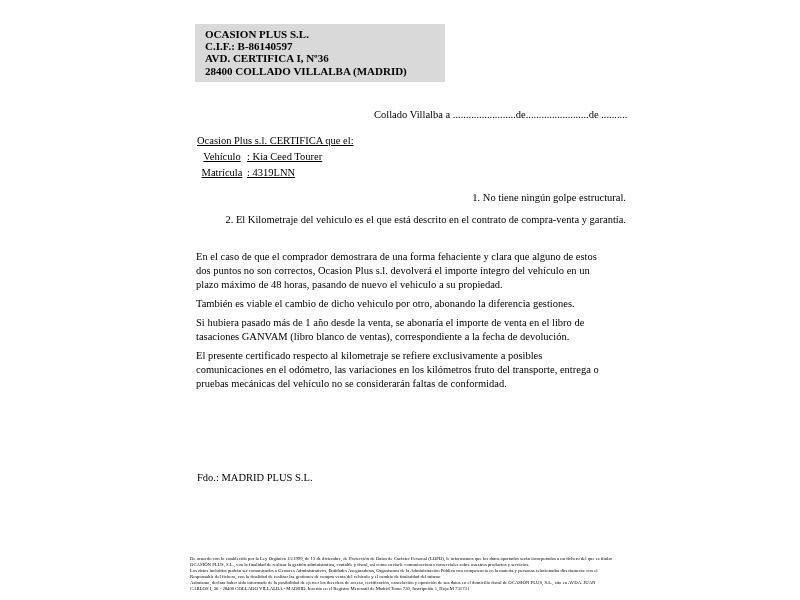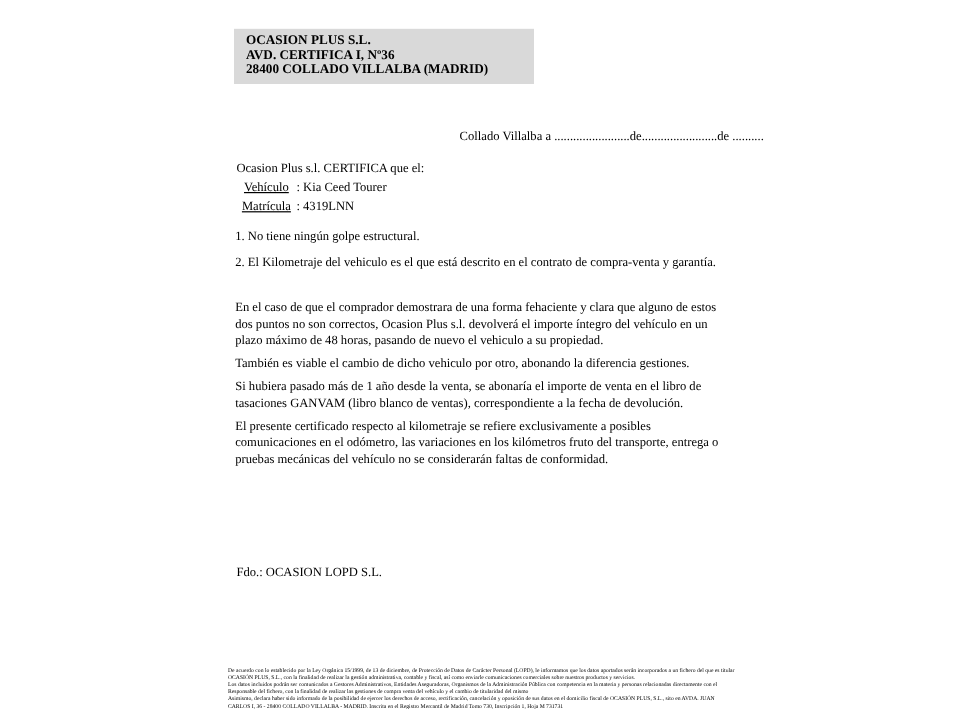--- a/index.html
+++ b/index.html
@@ -22,45 +22,47 @@
     box-sizing: border-box;
   }
   .header-box .line {
     font-weight: bold;
     font-size: 11px;
     line-height: 12.2px;
     white-space: nowrap;
   }
   .date-line {
     position: absolute;
-    left: 383px;
+    left: 374px;
     top: 109px;
     font-size: 10.5px;
     white-space: nowrap;
   }
   .certify {
     position: absolute;
     left: 197px;
     top: 133px;
     font-size: 10.5px;
     line-height: 16px;
+    text-decoration: underline;
   }
   .cert-label {
     display: inline-block;
     width: 50px;
     text-decoration: underline;
     text-align: center;
   }
   .points {
     position: absolute;
     left: 196px;
     top: 191px;
     width: 430px;
     font-size: 10.5px;
     line-height: 14px;
+    text-align: right;
   }
   .points .point { margin: 0 0 8px 0; }
   .paragraphs {
     position: absolute;
     left: 196px;
     top: 250px;
     width: 422px;
     font-size: 10.5px;
     line-height: 14px;
   }
@@ -83,20 +85,21 @@
   }
   .legal-footer .fline { white-space: nowrap; }
 </style>
 </head>
 <body>
 
 <div class="page">
 
   <div class="header-box">
     <div class="line">OCASION PLUS S.L.</div>
+    <div class="line">C.I.F.: B-86140597</div>
     <div class="line">AVD. CERTIFICA I, Nº36</div>
     <div class="line">28400 COLLADO VILLALBA (MADRID)</div>
   </div>
 
   <div class="date-line">Collado Villalba a ........................de........................de ..........</div>
 
   <div class="certify">
     <div>Ocasion Plus s.l. CERTIFICA que el:</div>
     <div><span class="cert-label">Vehículo</span><span>: Kia Ceed Tourer</span></div>
     <div><span class="cert-label">Matrícula</span><span>: 4319LNN</span></div>
@@ -107,21 +110,21 @@
     <div class="point">2. El Kilometraje del vehiculo es el que está descrito en el contrato de compra-venta y garantía.</div>
   </div>
 
   <div class="paragraphs">
     <p>En el caso de que el comprador demostrara de una forma fehaciente y clara que alguno de estos dos puntos no son correctos, Ocasion Plus s.l. devolverá el importe íntegro del vehículo en un plazo máximo de 48 horas, pasando de nuevo el vehiculo a su propiedad.</p>
     <p>También es viable el cambio de dicho vehiculo por otro, abonando la diferencia gestiones.</p>
     <p>Si hubiera pasado más de 1 año desde la venta, se abonaría el importe de venta en el libro de tasaciones GANVAM (libro blanco de ventas), correspondiente a la fecha de devolución.</p>
     <p>El presente certificado respecto al kilometraje se refiere exclusivamente a posibles comunicaciones en el odómetro, las variaciones en los kilómetros fruto del transporte, entrega o pruebas mecánicas del vehículo no se considerarán faltas de conformidad.</p>
   </div>
 
-  <div class="signature">Fdo.: OCASION LOPD S.L.</div>
+  <div class="signature">Fdo.: MADRID PLUS S.L.</div>
 
   <div class="legal-footer">
     <div class="fline">De acuerdo con lo establecido por la Ley Orgánica 15/1999, de 13 de diciembre, de Protección de Datos de Carácter Personal (LOPD), le informamos que los datos aportados serán incorporados a un fichero del que es titular</div>
     <div class="fline">OCASIÓN PLUS, S.L., con la finalidad de realizar la gestión administrativa, contable y fiscal, así como enviarle comunicaciones comerciales sobre nuestros productos y servicios.</div>
     <div class="fline">Los datos incluidos podrán ser comunicados a Gestores Administrativos, Entidades Aseguradoras, Organismos de la Administración Pública con competencia en la materia y personas relacionadas directamente con el</div>
     <div class="fline">Responsable del fichero, con la finalidad de realizar las gestiones de compra venta del vehículo y el cambio de titularidad del mismo</div>
     <div class="fline">Asimismo, declara haber sido informado de la posibilidad de ejercer los derechos de acceso, rectificación, cancelación y oposición de sus datos en el domicilio fiscal de OCASIÓN PLUS, S.L., sito en AVDA. JUAN</div>
     <div class="fline">CARLOS I, 36 - 28400 COLLADO VILLALBA - MADRID. Inscrita en el Registro Mercantil de Madrid Tomo 730, Inscripción 1, Hoja M 731731</div>
   </div>
 

